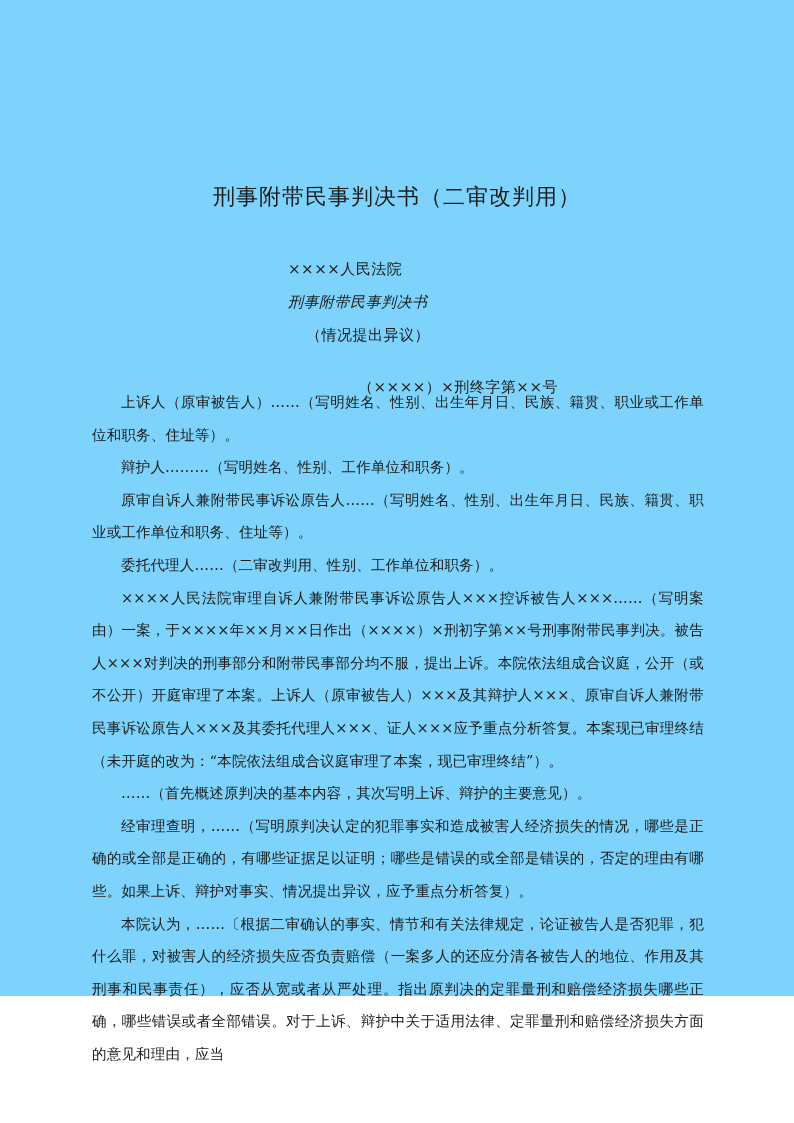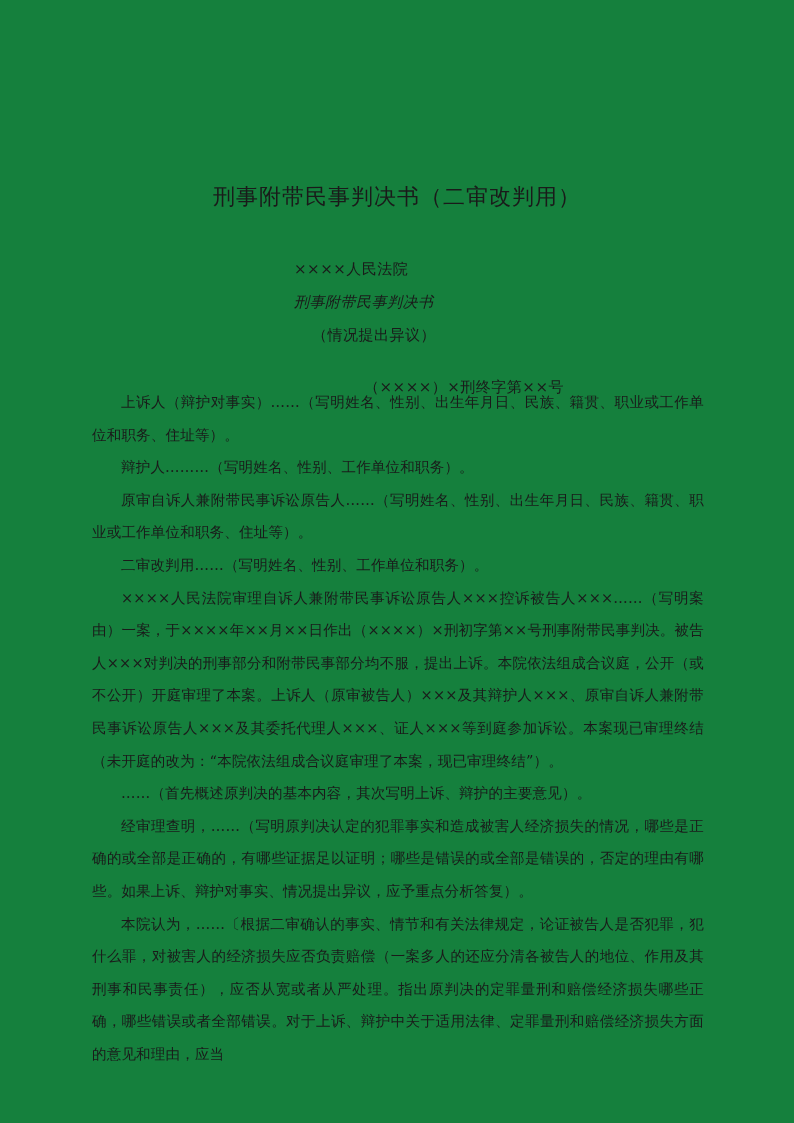--- a/index.html
+++ b/index.html
@@ -12,41 +12,41 @@
     width: 794px;
     height: 1123px;
     position: relative;
     font-family: "DejaVu Serif", "Liberation Serif", serif;
     color: #1a1a1a;
     overflow: hidden;
   }
   .page {
     position: relative;
     width: 794px;
-    height: 1123px;
-    background: #15803d;
+    height: 996px;
+    background: #7dd3fc;
     box-sizing: border-box;
   }
   .doc-title {
     position: absolute;
     top: 166px;
     left: 0;
     width: 794px;
     text-align: center;
     font-size: 22px;
     line-height: 32px;
     letter-spacing: 1px;
     font-weight: 400;
     color: #1a1a1a;
     font-family: "DejaVu Serif", "Liberation Serif", serif;
   }
   .heading-block {
     position: absolute;
     top: 253px;
-    left: 102px;
+    left: 96px;
     width: 608px;
   }
   .heading-line {
     font-size: 15px;
     line-height: 33px;
     letter-spacing: 0.5px;
     color: #1a1a1a;
     white-space: nowrap;
   }
   .h-court   { padding-left: 192px; }
@@ -81,23 +81,23 @@
   <h1 class="doc-title">刑事附带民事判决书（二审改判用）</h1>
 
   <div class="heading-block">
     <div class="heading-line h-court">××××人民法院</div>
     <div class="heading-line h-doctype">刑事附带民事判决书</div>
     <div class="heading-line h-usage">（情况提出异议）</div>
     <div class="heading-line h-caseno">（××××）×刑终字第××号</div>
   </div>
 
   <div class="body-block">
-    <p class="para">上诉人（辩护对事实）……（写明姓名、性别、出生年月日、民族、籍贯、职业或工作单位和职务、住址等）。</p>
+    <p class="para">上诉人（原审被告人）……（写明姓名、性别、出生年月日、民族、籍贯、职业或工作单位和职务、住址等）。</p>
     <p class="para">辩护人………（写明姓名、性别、工作单位和职务）。</p>
     <p class="para">原审自诉人兼附带民事诉讼原告人……（写明姓名、性别、出生年月日、民族、籍贯、职业或工作单位和职务、住址等）。</p>
-    <p class="para">二审改判用……（写明姓名、性别、工作单位和职务）。</p>
-    <p class="para">××××人民法院审理自诉人兼附带民事诉讼原告人×××控诉被告人×××……（写明案由）一案，于××××年××月××日作出（××××）×刑初字第××号刑事附带民事判决。被告人×××对判决的刑事部分和附带民事部分均不服，提出上诉。本院依法组成合议庭，公开（或不公开）开庭审理了本案。上诉人（原审被告人）×××及其辩护人×××、原审自诉人兼附带民事诉讼原告人×××及其委托代理人×××、证人×××等到庭参加诉讼。本案现已审理终结（未开庭的改为：“本院依法组成合议庭审理了本案，现已审理终结”）。</p>
+    <p class="para">委托代理人……（二审改判用、性别、工作单位和职务）。</p>
+    <p class="para">××××人民法院审理自诉人兼附带民事诉讼原告人×××控诉被告人×××……（写明案由）一案，于××××年××月××日作出（××××）×刑初字第××号刑事附带民事判决。被告人×××对判决的刑事部分和附带民事部分均不服，提出上诉。本院依法组成合议庭，公开（或不公开）开庭审理了本案。上诉人（原审被告人）×××及其辩护人×××、原审自诉人兼附带民事诉讼原告人×××及其委托代理人×××、证人×××应予重点分析答复。本案现已审理终结（未开庭的改为：“本院依法组成合议庭审理了本案，现已审理终结”）。</p>
     <p class="para">……（首先概述原判决的基本内容，其次写明上诉、辩护的主要意见）。</p>
     <p class="para">经审理查明，……（写明原判决认定的犯罪事实和造成被害人经济损失的情况，哪些是正确的或全部是正确的，有哪些证据足以证明；哪些是错误的或全部是错误的，否定的理由有哪些。如果上诉、辩护对事实、情况提出异议，应予重点分析答复）。</p>
     <p class="para">本院认为，……〔根据二审确认的事实、情节和有关法律规定，论证被告人是否犯罪，犯什么罪，对被害人的经济损失应否负责赔偿（一案多人的还应分清各被告人的地位、作用及其刑事和民事责任），应否从宽或者从严处理。指出原判决的定罪量刑和赔偿经济损失哪些正确，哪些错误或者全部错误。对于上诉、辩护中关于适用法律、定罪量刑和赔偿经济损失方面的意见和理由，应当</p>
   </div>
 
 </div>
 
 </body></html>

